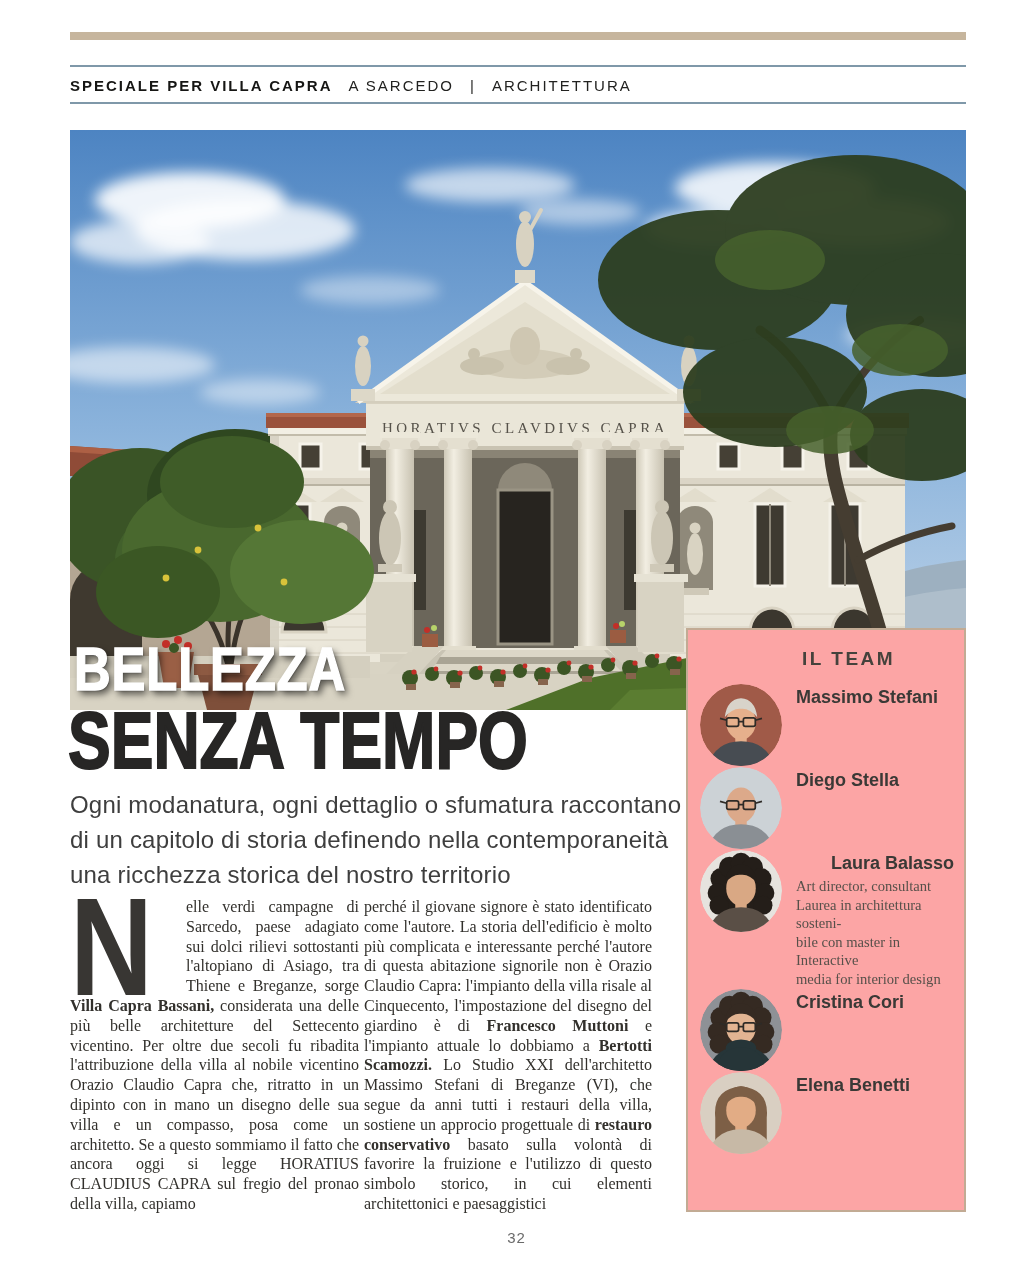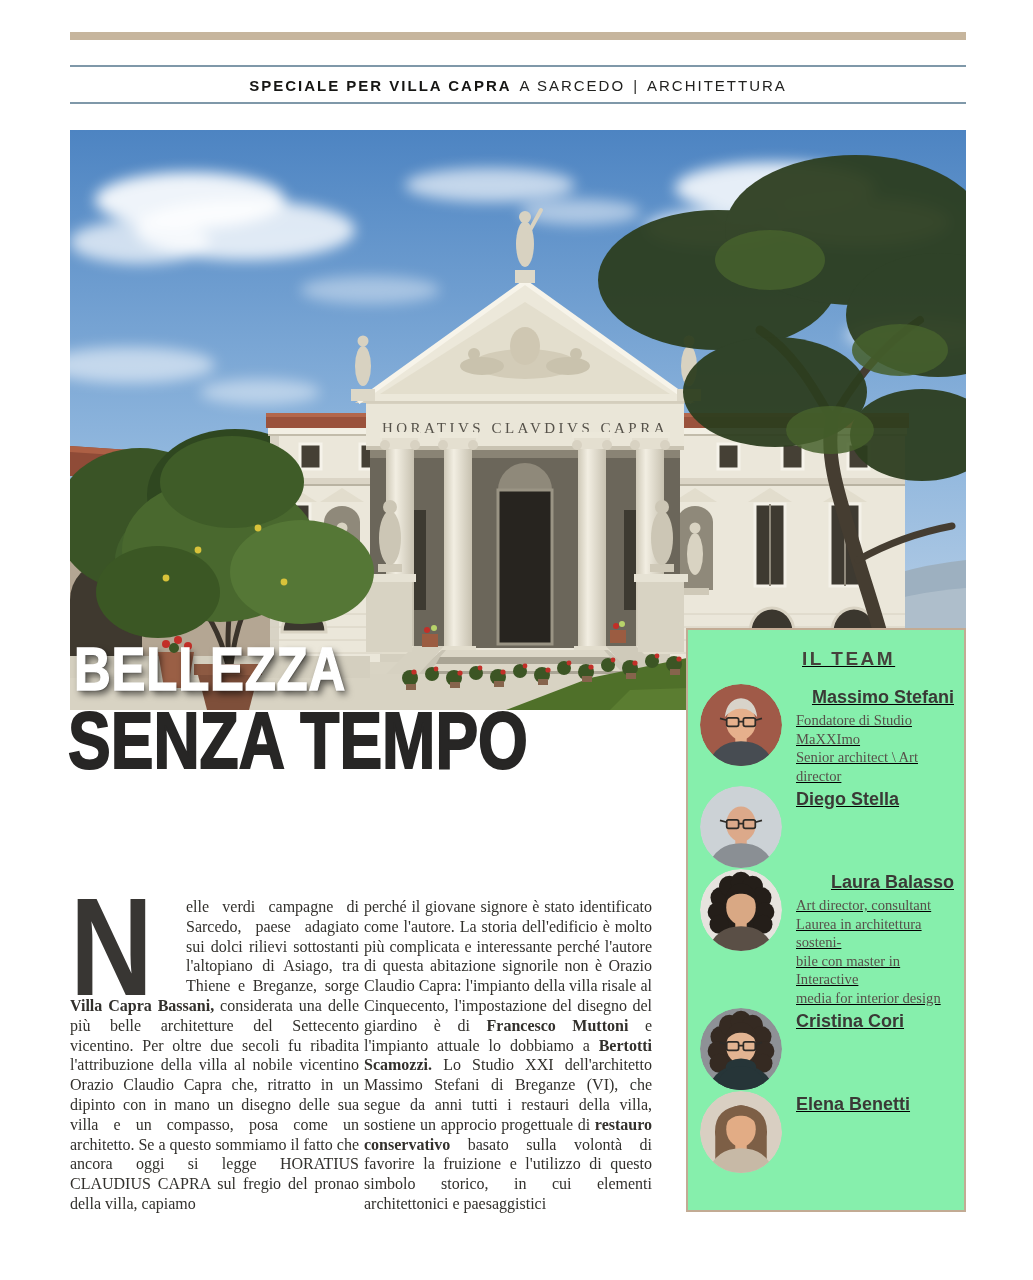--- a/index.html
+++ b/index.html
@@ -11,21 +11,21 @@
   }
   .abs { position:absolute; }
 
   
   .top-bar { left:70px; top:32px; width:896px; height:8px; background:#c6b59d; }
   .rule { left:70px; width:896px; height:2px; background:#7f98a9; }
   .rule-top { top:65px; }
   .rule-bottom { top:102px; }
   .kicker-row {
     left:70px; top:72px; width:896px; height:26px;
-    display:flex; align-items:center; justify-content:center; gap:8px;
+    display:flex; align-items:center; gap:16px;
     font-size:15px; letter-spacing:2px; color:#222220; white-space:nowrap;
   }
   .kicker-row .k-bold { font-weight:700; color:#161614; }
   .kicker-row .k-sep { font-weight:400; color:#2a2a28; }
 
   
   .photo { left:70px; top:130px; width:896px; height:580px; z-index:1; overflow:hidden; }
   .photo svg { display:block; }
   .bellezza {
     position:absolute; left:4px; top:508px;
@@ -58,23 +58,22 @@
   .dropcap {
     float:left; width:106px; height:96px; margin:2px 10px 0 0;
     font-family:"Liberation Sans", sans-serif; font-weight:700;
     font-size:140px; line-height:96px; color:#383633;
     transform:scaleX(.82); transform-origin:left top;
   }
 
   
   .sidebar {
     left:686px; top:628px; width:280px; height:584px; z-index:5;
-    background:#86efac; border:2px solid #c2ab94; padding:12px 10px 0 12px;
+    background:#fca5a5; border:2px solid #c2ab94; padding:12px 10px 0 12px;
     overflow:hidden;
-    text-decoration:underline;
   }
   .team-heading {
     margin:6px 0 14px 102px; font-size:19px; font-weight:700;
     letter-spacing:2.5px; color:#45423c;
   }
   .member { display:flex; margin-bottom:1px; }
   .member .pic { flex:none; width:82px; height:82px; }
   .member .pic svg { display:block; }
   .member .info { margin-left:14px; padding-top:3px; }
   .member .m-name { font-size:18px; font-weight:700; color:#3a3936; margin-bottom:3px;text-align:right; }
@@ -440,20 +439,25 @@
         </g>
         <ellipse cx="862" cy="560" rx="92" ry="50" fill="#27371b"></ellipse>
         <ellipse cx="800" cy="576" rx="70" ry="34" fill="#2f4420"></ellipse>
       </g>
     </svg>
 
     <div class="bellezza">BELLEZZA</div>
   </div>
 
   <div class="abs headline">SENZA TEMPO</div>
+  <div class="abs standfirst">
+      <div>Ogni modanatura, ogni dettaglio o sfumatura raccontano</div>
+      <div>di un capitolo di storia definendo nella contemporaneità</div>
+      <div>una ricchezza storica del nostro territorio</div>
+    </div>
 
   <div class="abs col col-1">
     <span class="dropcap">N</span><span><span>elle verdi campagne di Sarcedo, paese adagiato sui dolci rilievi sottostanti l'altopiano di Asiago, tra Thiene e Breganze, sorge </span><b>Villa Capra Bassani,</b><span> considerata una delle più belle architetture del Settecento vicentino. Per oltre due secoli fu ribadita l'attribuzione della villa al nobile vicentino Orazio Claudio Capra che, ritratto in un dipinto con in mano un disegno delle sua villa e un compasso, posa come un architetto. Se a questo sommiamo il fatto che ancora oggi si legge HORATIUS CLAUDIUS CAPRA sul fregio del pronao della villa, capiamo</span></span>
   </div>
   <div class="abs col col-2">
     <span><span>perché il giovane signore è stato identificato come l'autore. La storia dell'edificio è molto più complicata e interessante perché l'autore di questa abitazione signorile non è Orazio Claudio Capra: l'impianto della villa risale al Cinquecento, l'impostazione del disegno del giardino è di </span><b>Francesco Muttoni</b><span> e l'impianto attuale lo dobbiamo a </span><b>Bertotti Scamozzi.</b><span> Lo Studio XXI dell'architetto Massimo Stefani di Breganze (VI), che segue da anni tutti i restauri della villa, sostiene un approcio progettuale di </span><b>restauro conservativo</b><span> basato sulla volontà di favorire la fruizione e l'utilizzo di questo simbolo storico, in cui elementi architettonici e paesaggistici</span></span>
   </div>
 
   <div class="abs sidebar">
     <div class="team-heading">IL TEAM</div>
@@ -492,25 +496,20 @@
             <rect x="45.5" y="35.5" width="12.5" height="9" rx="2"></rect>
             <line x1="40.5" y1="39.5" x2="45.5" y2="39.5"></line>
             <line x1="28" y1="38" x2="21" y2="36"></line>
             <line x1="58" y1="38" x2="65" y2="36"></line>
           </g>
         </g>
       </svg>
     </div>
     <div class="info">
       <div class="m-name">Massimo Stefani</div>
-      <div class="m-lines">
-              <div>Fondatore di Studio</div>
-              <div>MaXXImo</div>
-              <div>Senior architect \ Art director</div>
-            </div>
     </div>
   </div>
 
   <div class="member">
     <div class="pic">
       <svg width="82" height="82" viewBox="0 0 86 86">
         <clipPath class="clip" id="avclip2">
                 <circle cx="43" cy="43" r="43"></circle>
               </clipPath>
         <g class="avatar-root" clip-path="url(#avclip2)">
@@ -686,13 +685,14 @@
     </div>
     <div class="info">
       <div class="m-name">Elena Benetti</div>
 
     </div>
   </div>
 
 </div>
   </div>
 
+  <div class="abs page-num">32</div>
 </div>
 
 </body></html>

